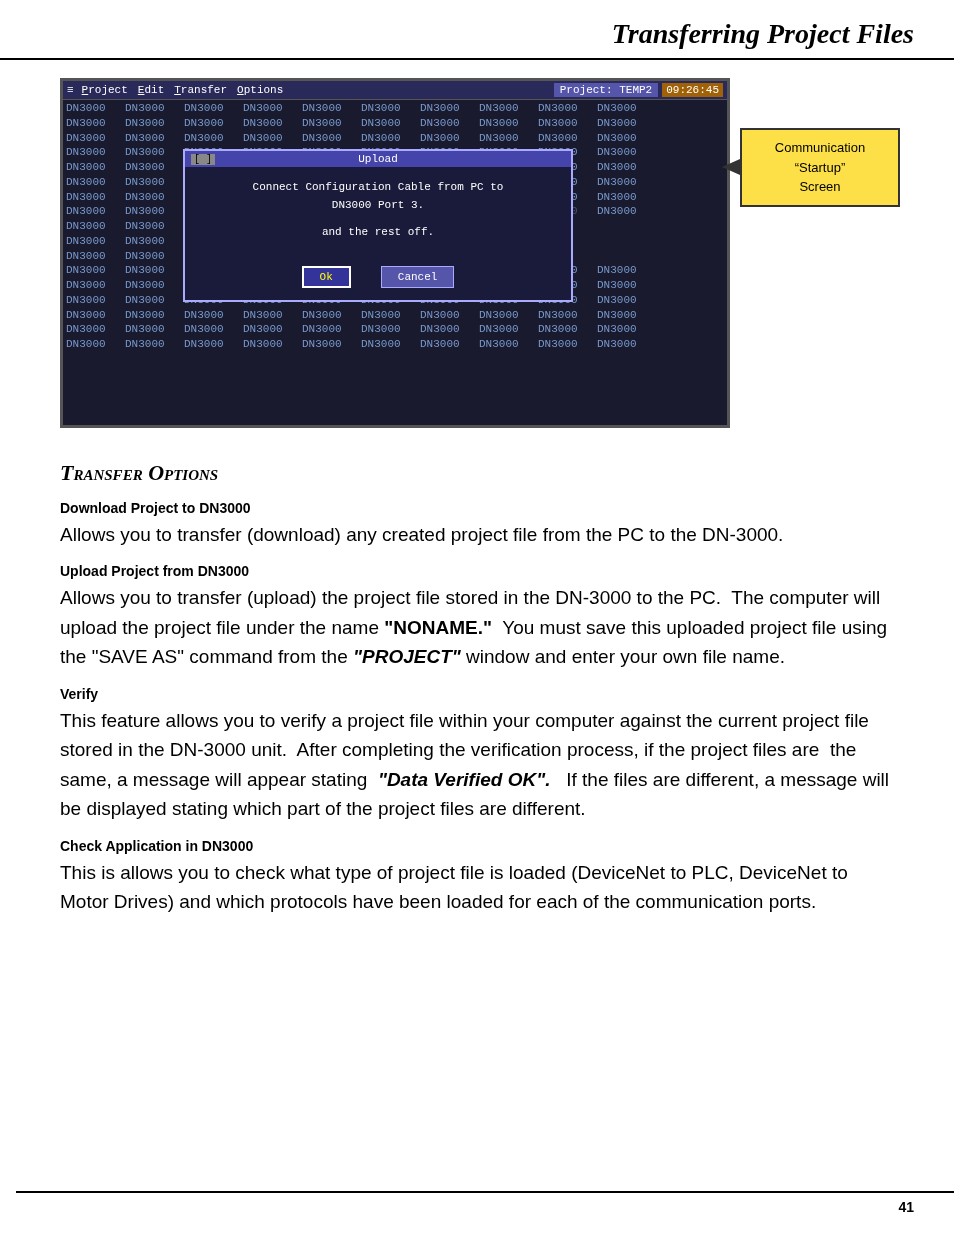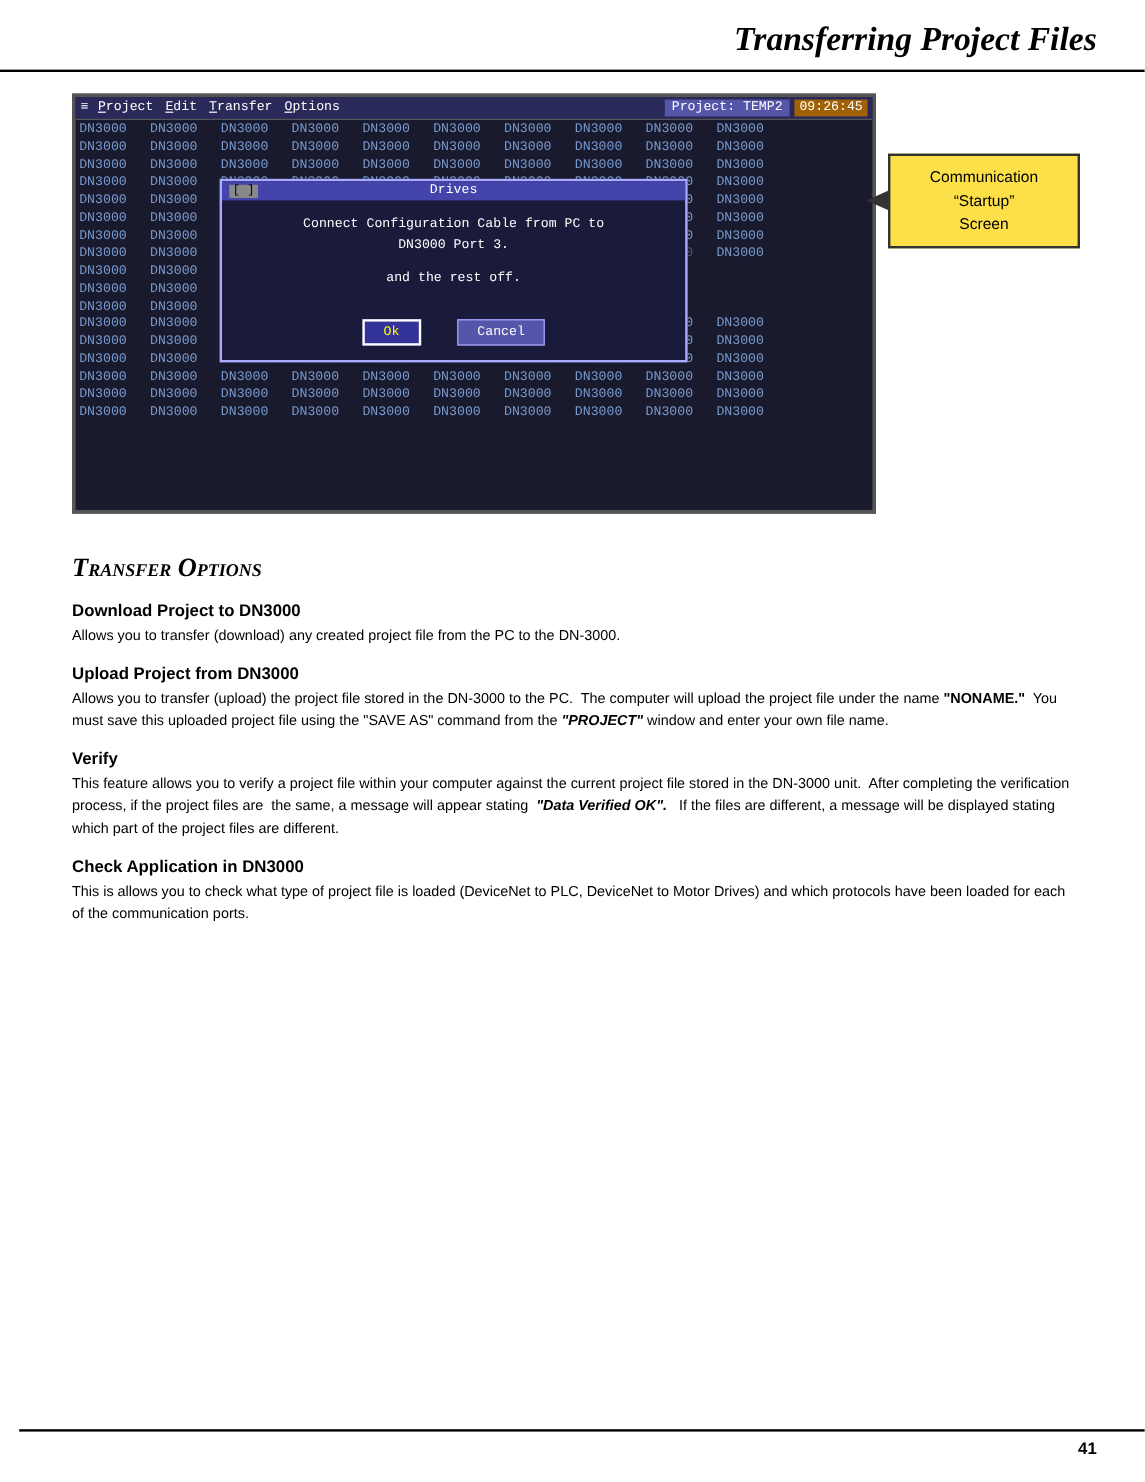--- a/index.html
+++ b/index.html
@@ -189,21 +189,21 @@
 
     .subsection-title {
       font-size: 14px;
       font-weight: bold;
       margin-bottom: 4px;
       margin-top: 14px;
       font-family: Arial, Helvetica, sans-serif;
     }
 
     .body-text {
-      font-size: 12px;
+      font-size: 19px;
       line-height: 1.55;
       font-family: Arial, Helvetica, sans-serif;
       margin-bottom: 6px;
     }
 
     .bold-inline { font-weight: bold; }
     .italic-bold-inline { font-weight: bold; font-style: italic; }
 
     
     .page-footer {
@@ -449,21 +449,21 @@
         <span class="dn-cell">DN3000</span>
         <span class="dn-cell">DN3000</span>
         <span class="dn-cell">DN3000</span>
         <span class="dn-cell">DN3000</span>
       </div>
     </div>
 
     <div class="confirm-dialog">
       <div class="confirm-title-bar">
         <span style="position:absolute;left:6px;font-size:10px;background:#888;color:#000;padding:0 3px;">[ ]</span>
-        <span>Drives</span>
+        <span>Upload</span>
       </div>
       <div class="confirm-body">
         <div>Connect Configuration Cable from PC to</div>
         <div style="margin-bottom:10px;">DN3000 Port 3.</div>
         <div style="margin-bottom:4px;">and the rest off.</div>
       </div>
       <div class="confirm-buttons">
         <button class="confirm-btn active">Ok</button>
         <button class="confirm-btn">Cancel</button>
       </div>

